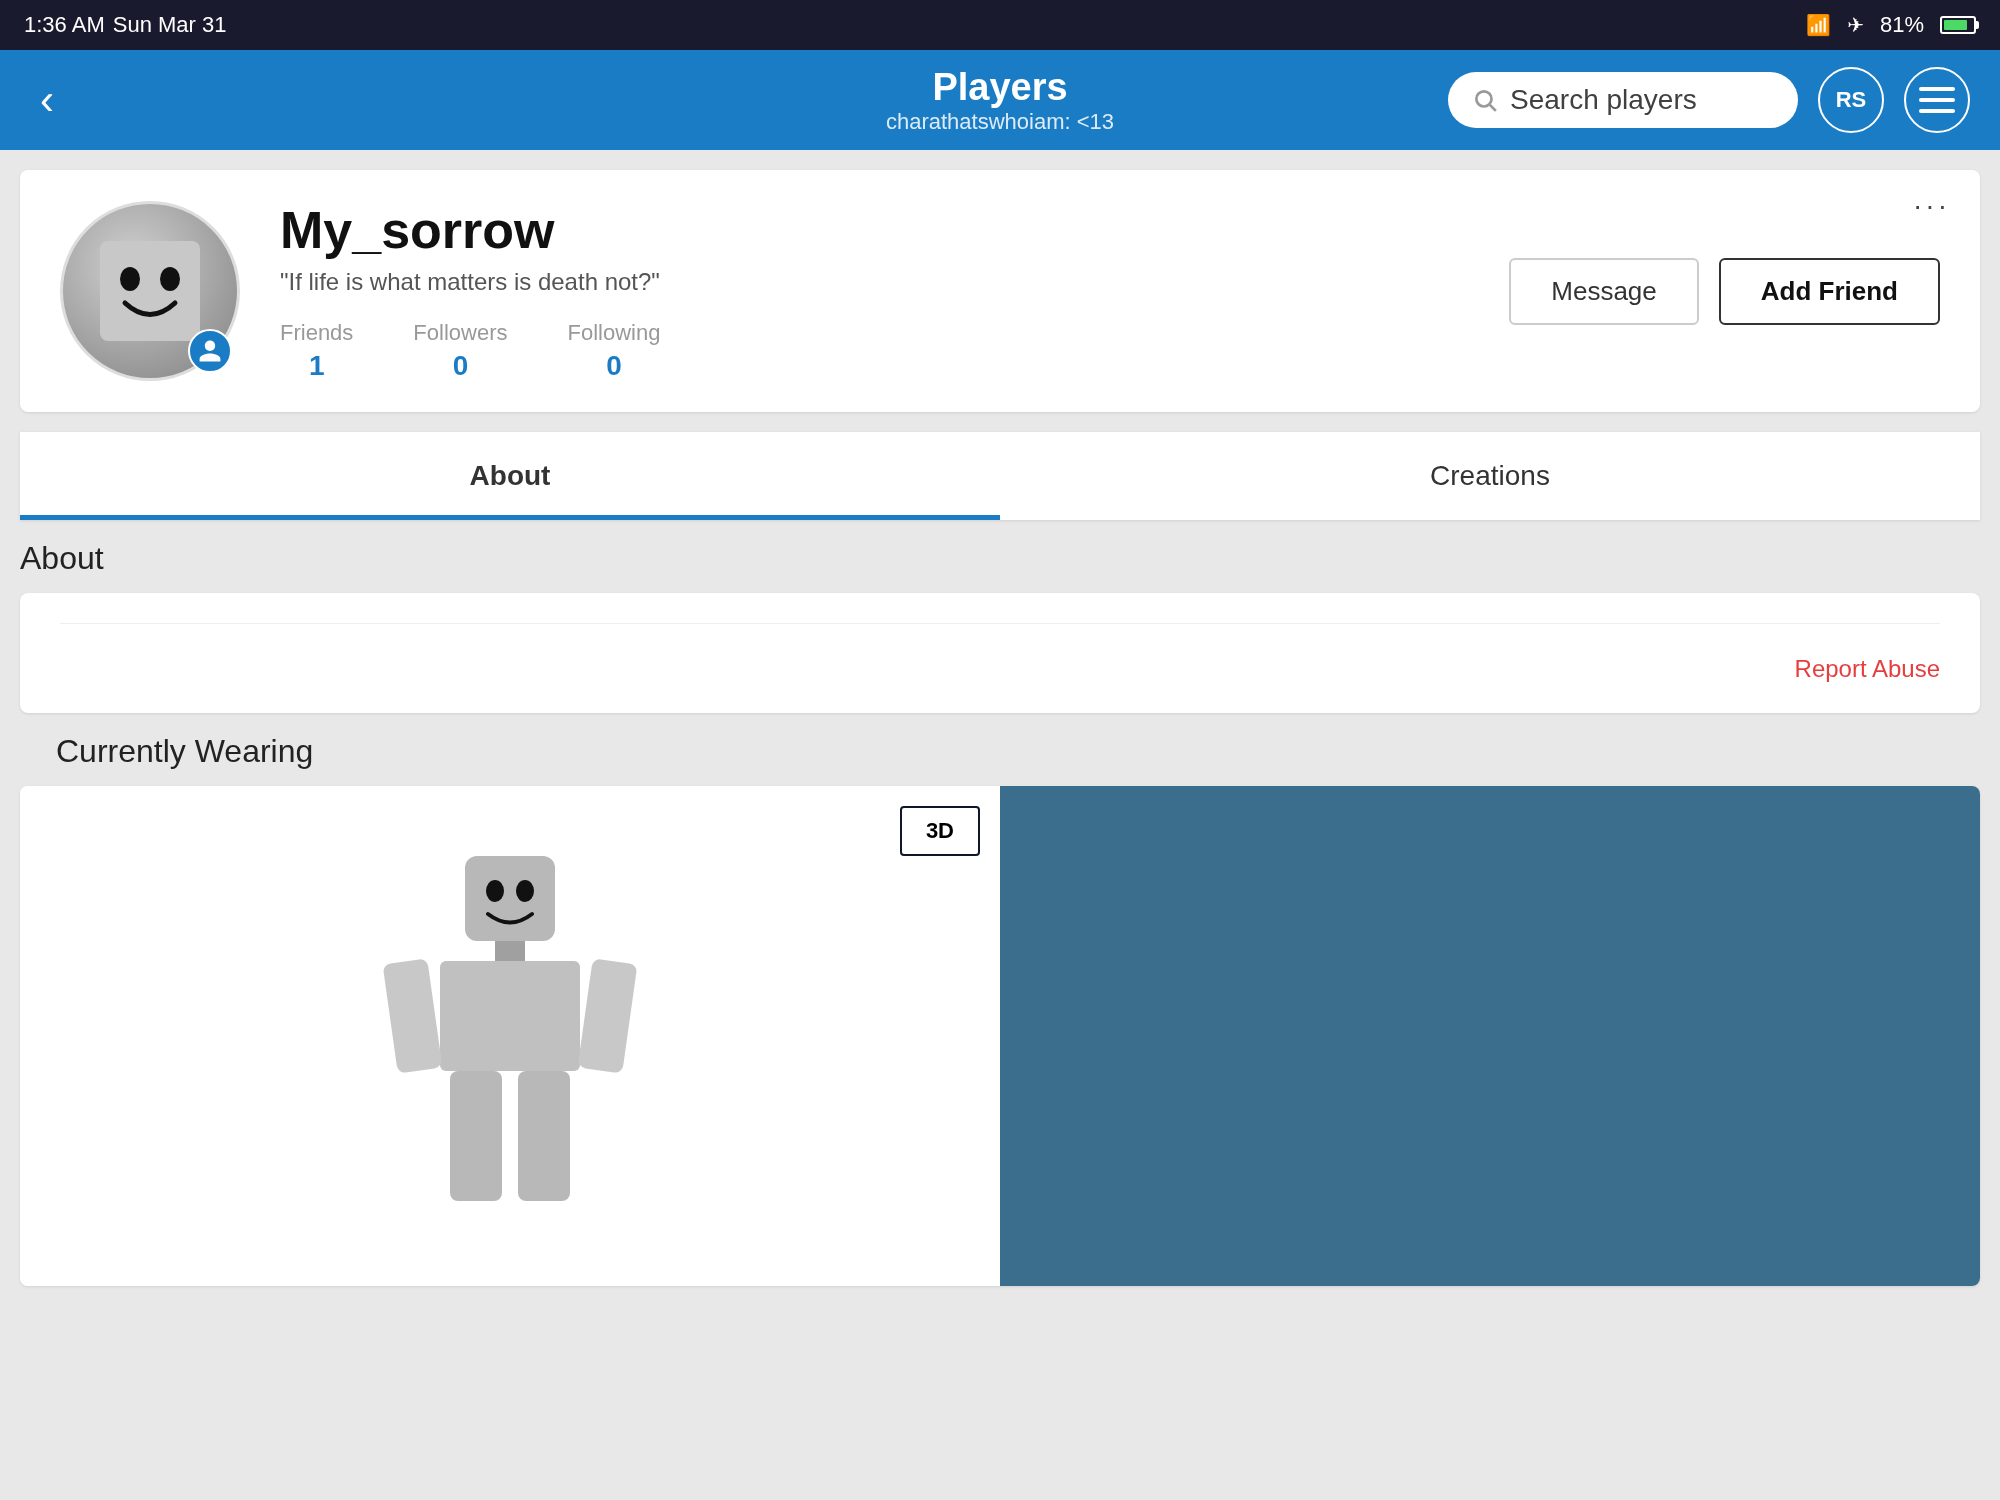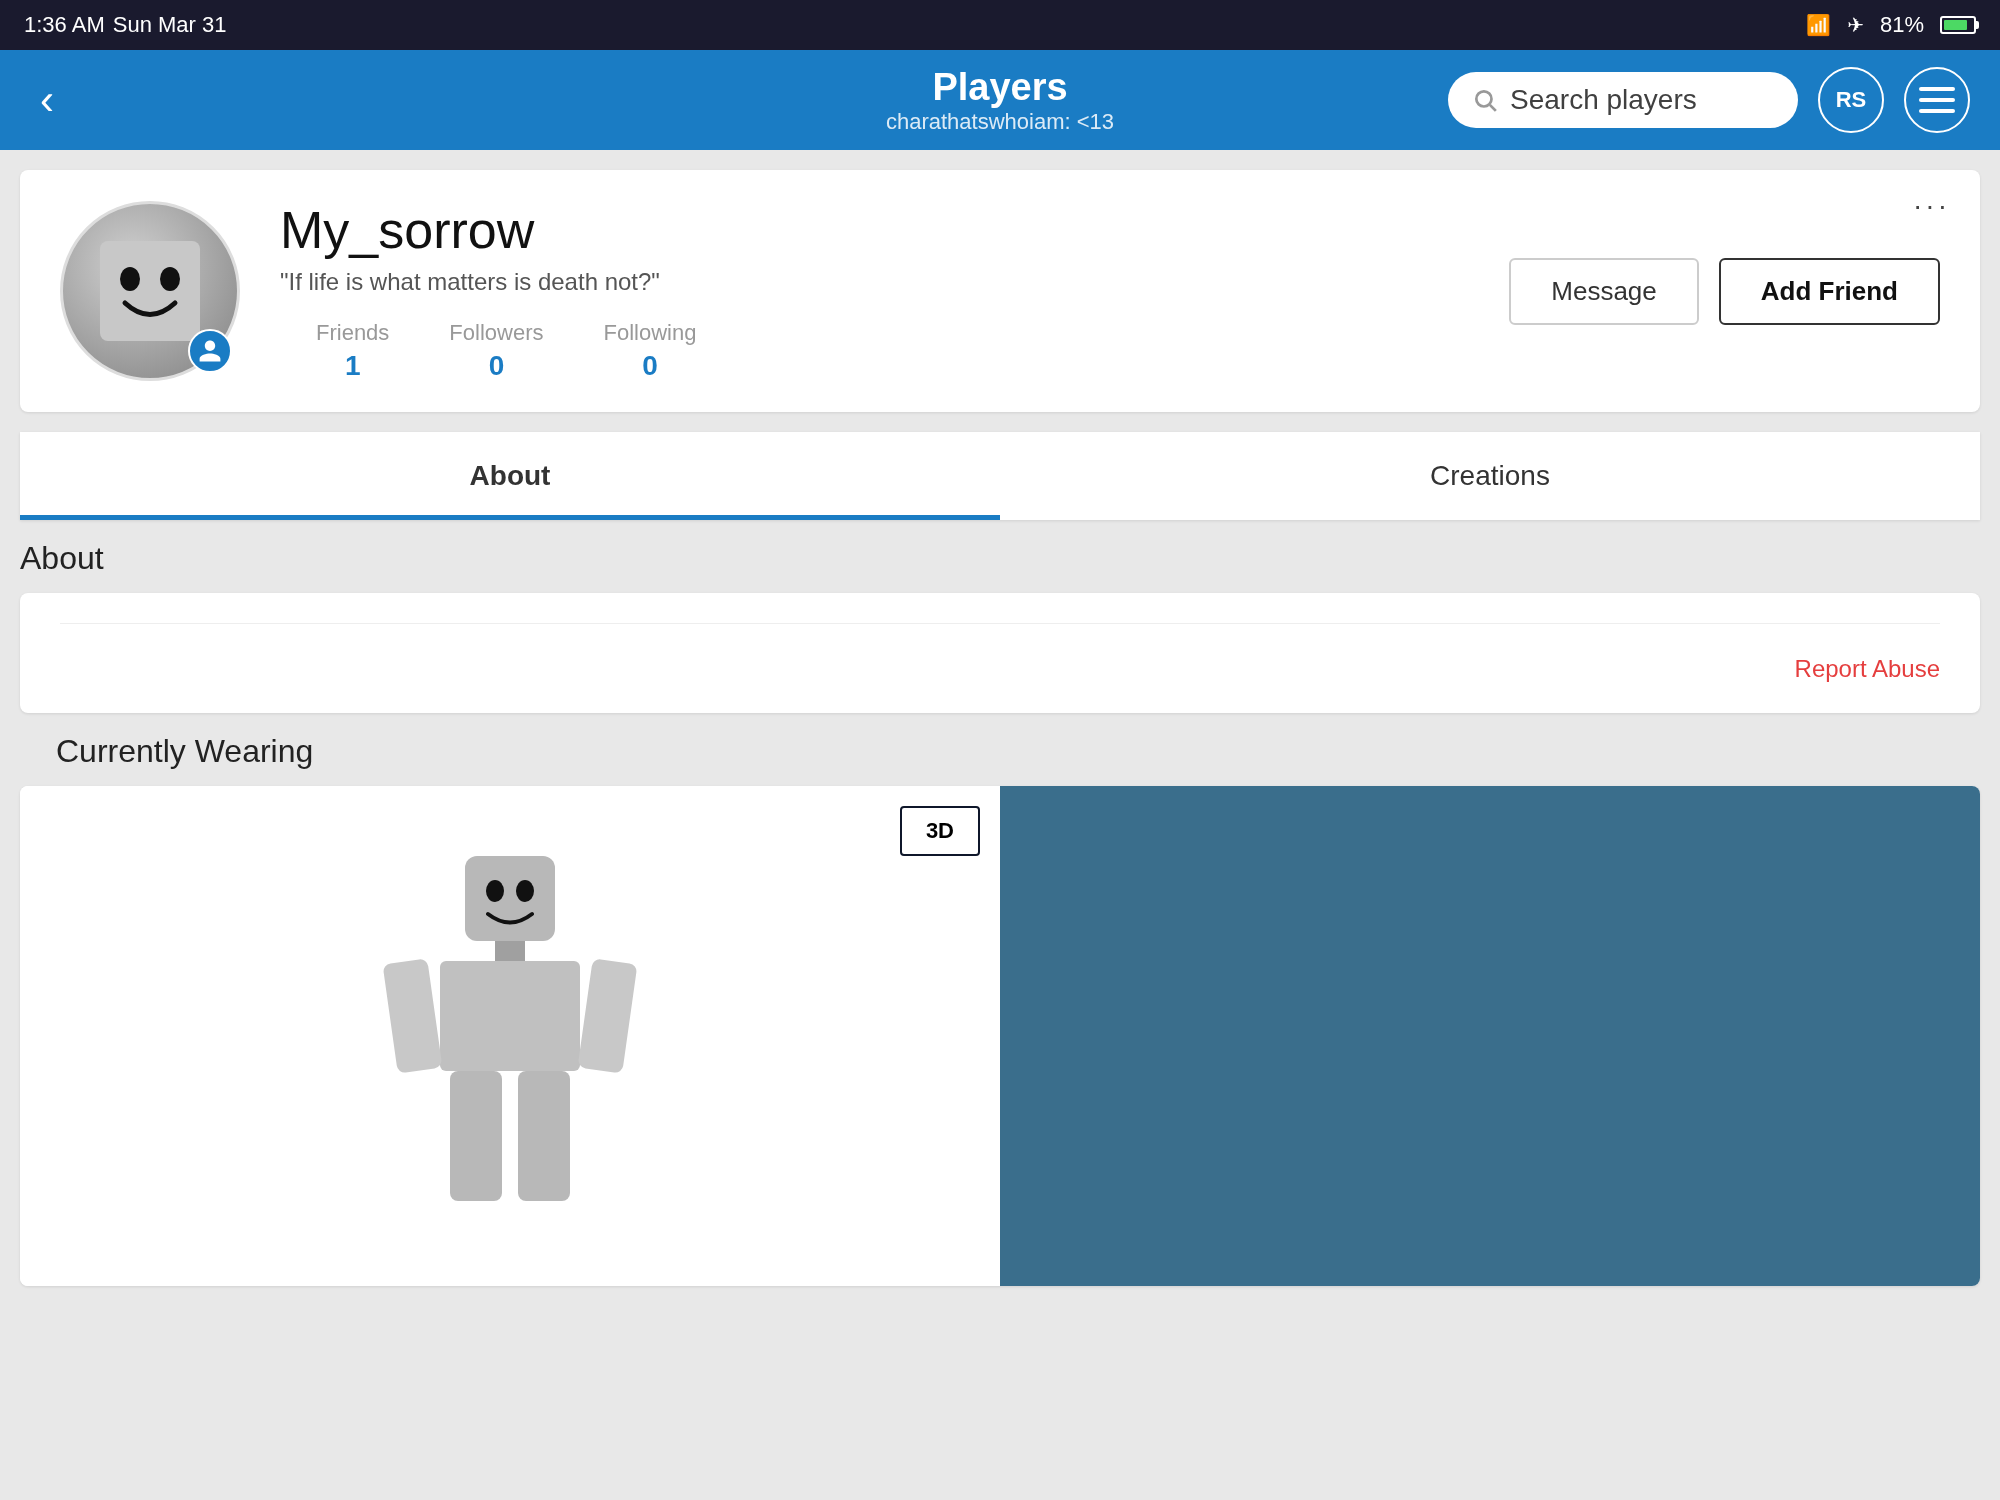--- a/index.html
+++ b/index.html
@@ -178,33 +178,32 @@
     .avatar-badge svg {
       width: 26px;
       height: 26px;
       fill: white;
     }
     .profile-info {
       flex: 1;
     }
     .profile-username {
       font-size: 52px;
-      font-weight: 400;
+      font-weight: 700;
       color: #111;
       margin-bottom: 8px;
     }
     .profile-bio {
       font-size: 24px;
       color: #555;
       margin-bottom: 24px;
     }
     .stats-row {
       display: flex;
       gap: 60px;
-      margin-left: 36px;
     }
     .stat-item {
       text-align: center;
     }
     .stat-label {
       font-size: 22px;
       color: #999;
       margin-bottom: 4px;
     }
     .stat-value {

